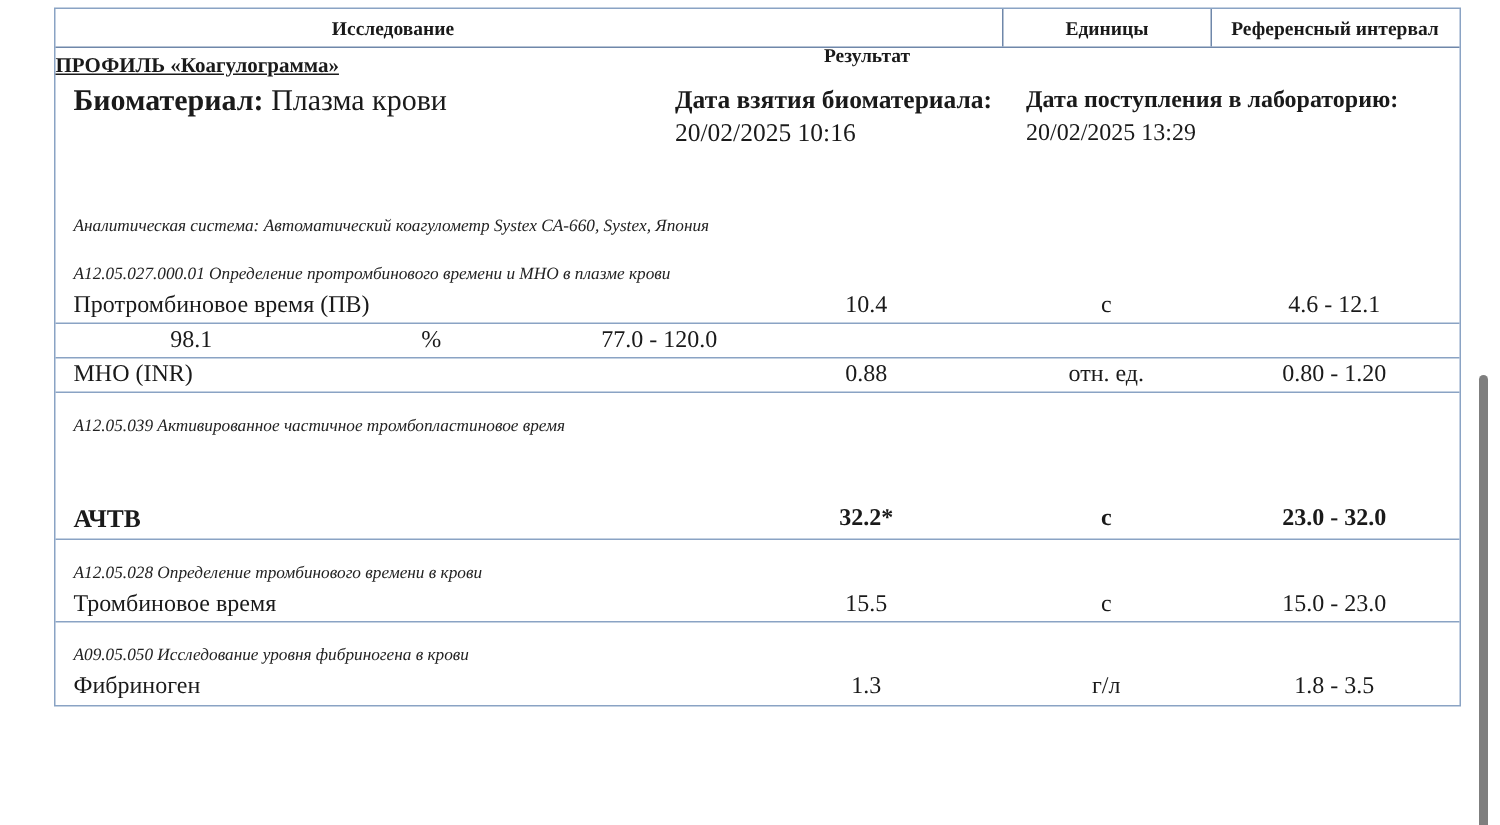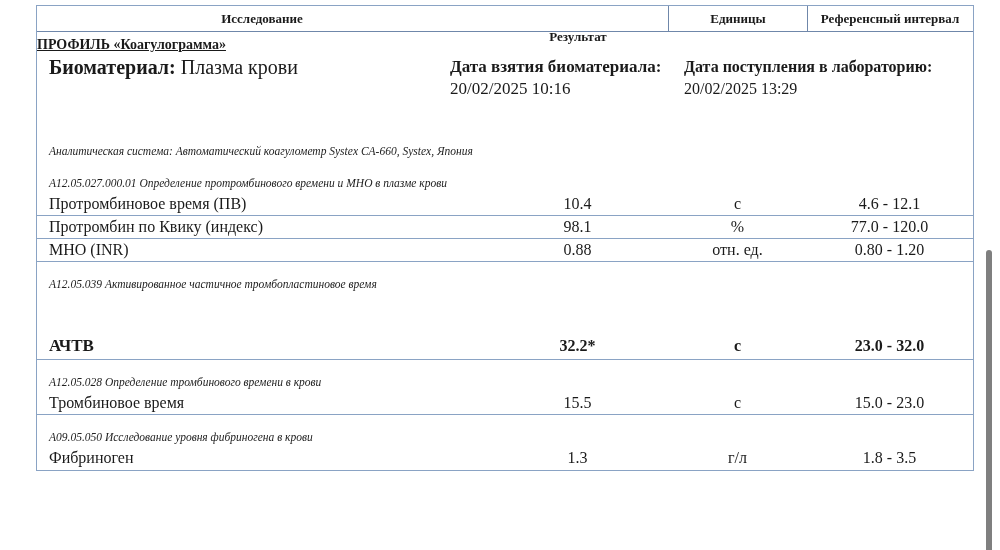--- a/index.html
+++ b/index.html
@@ -150,21 +150,20 @@
     <div class="note">Аналитическая система: Автоматический коагулометр Systex CA-660, Systex, Япония</div>
 
     <div class="note">A12.05.027.000.01 Определение протромбинового времени и МНО в плазме крови</div>
     <div class="row">
       <div class="name">Протромбиновое время (ПВ)</div>
       <div class="res">10.4</div>
       <div class="unit">с</div>
       <div class="ref">4.6 - 12.1</div>
     </div>
     <div class="row">
-      <div class="name">Протромбин по Квику (индекс)</div>
       <div class="res">98.1</div>
       <div class="unit">%</div>
       <div class="ref">77.0 - 120.0</div>
     </div>
     <div class="row">
       <div class="name">МНО (INR)</div>
       <div class="res">0.88</div>
       <div class="unit">отн. ед.</div>
       <div class="ref">0.80 - 1.20</div>
     </div>

